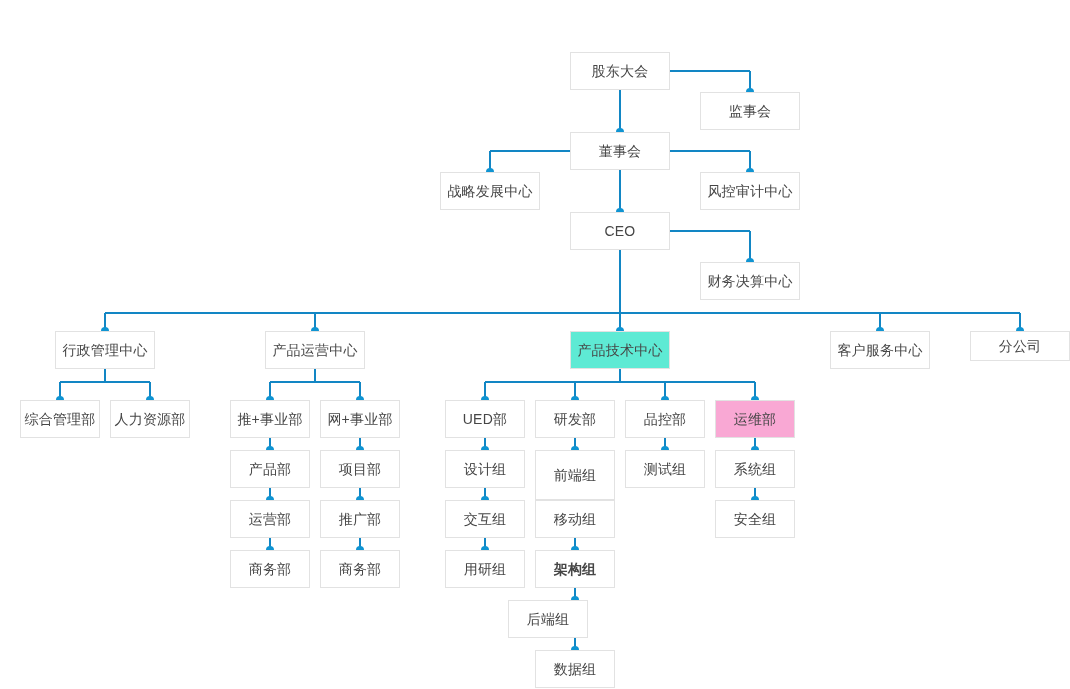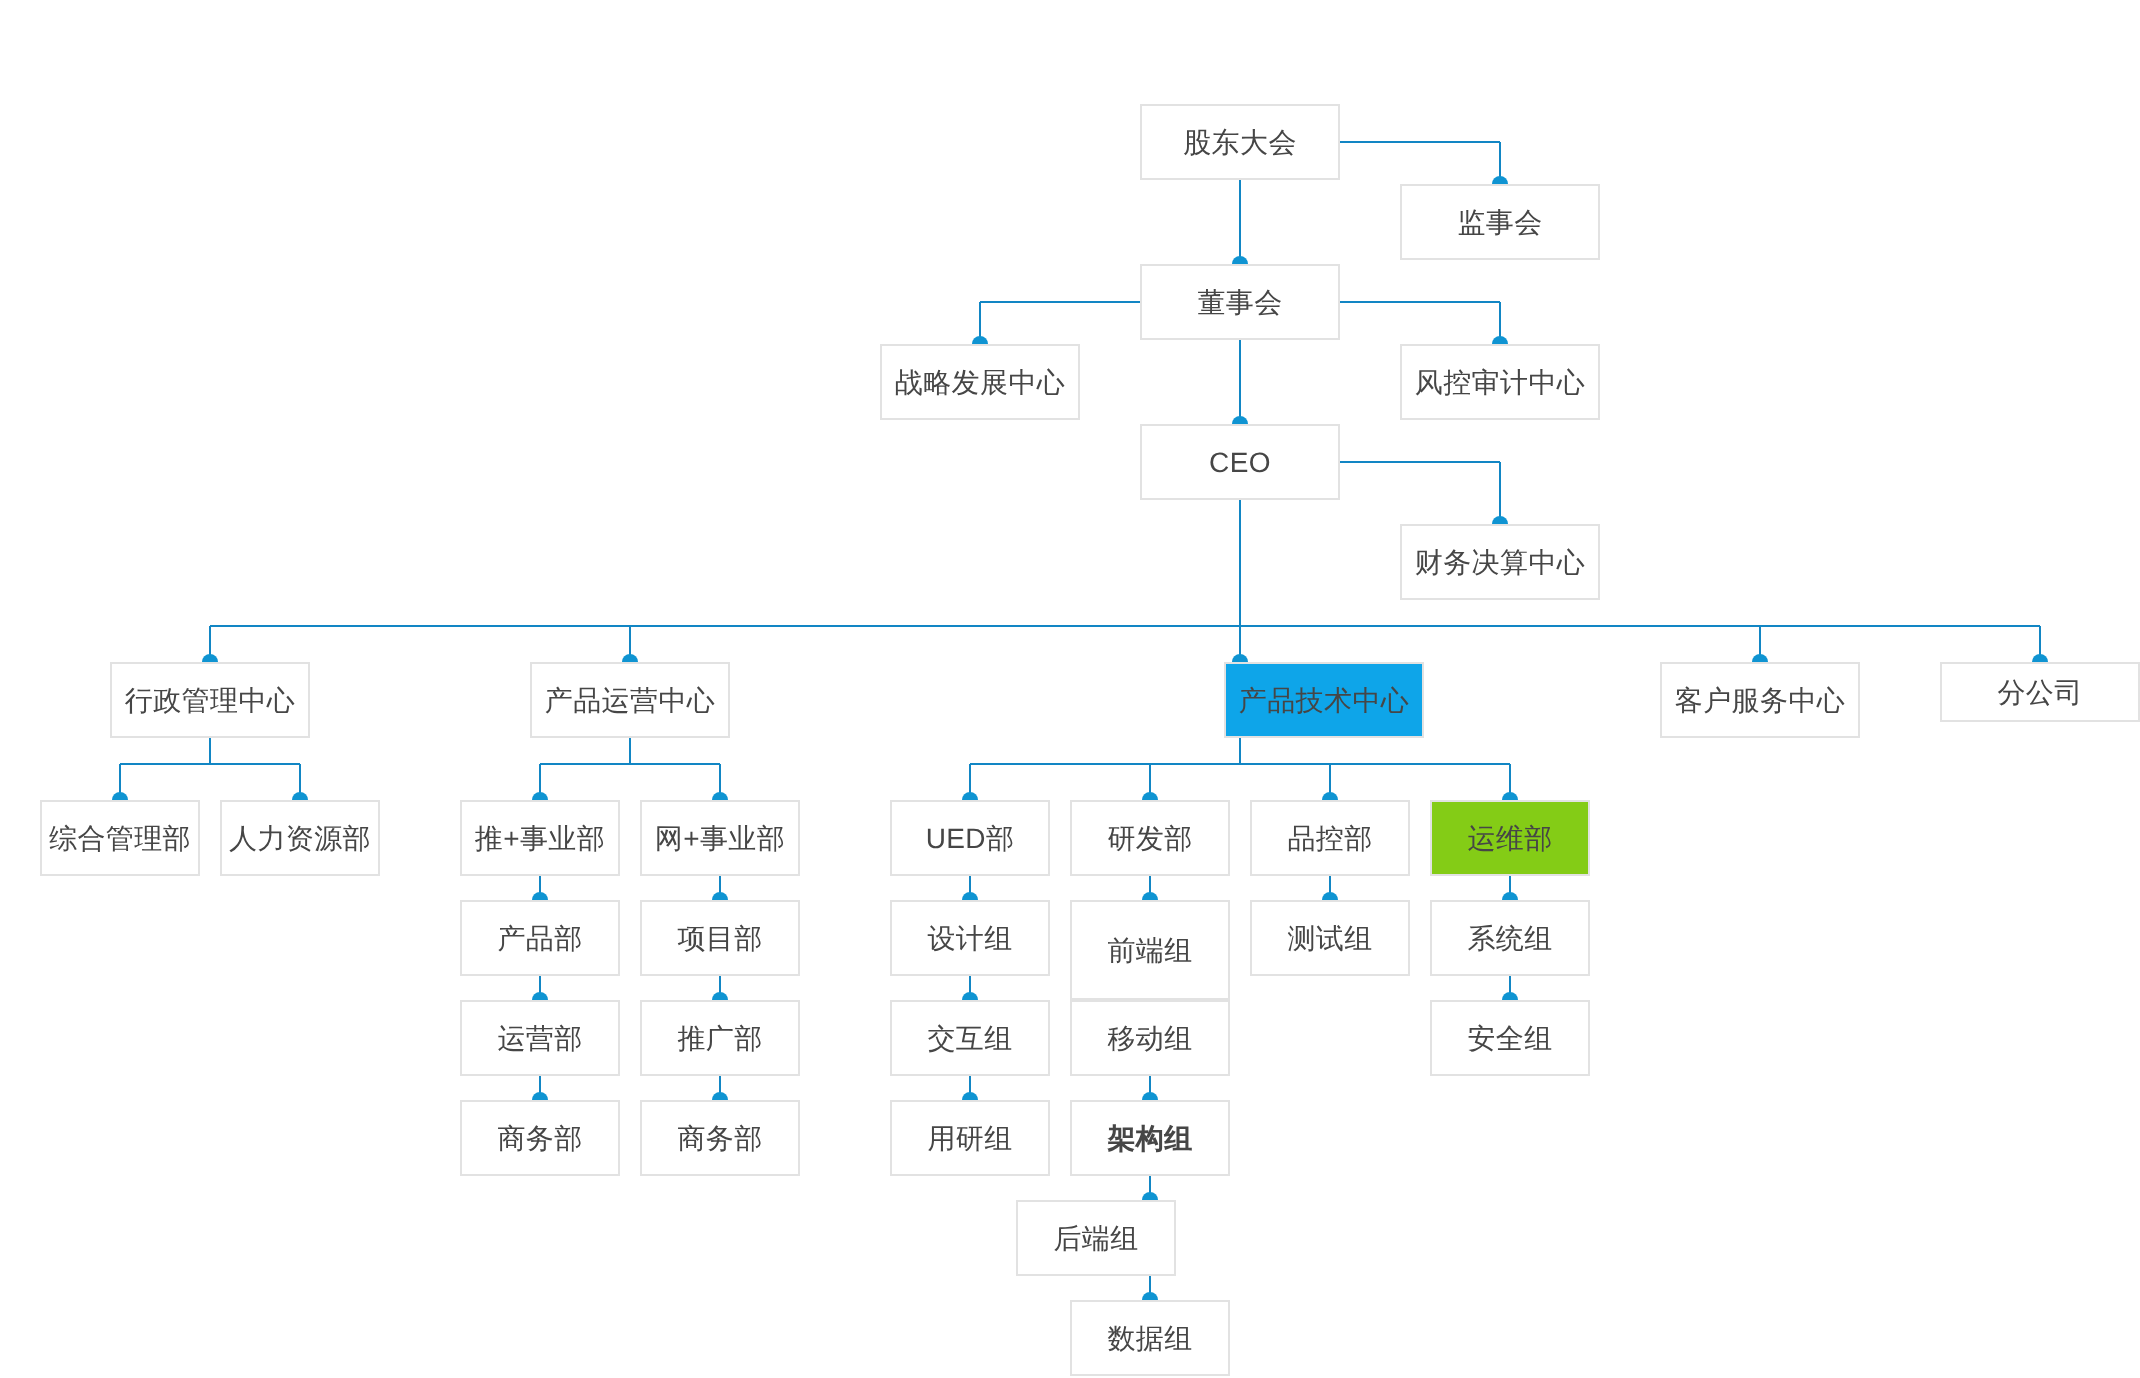--- a/index.html
+++ b/index.html
@@ -159,21 +159,21 @@
       </div>
       <div class="node" style="left: 700px; top: 262px; width: 100px; height: 38px; border-color: rgb(226, 226, 226); background-color: rgb(255, 255, 255); color: rgb(70, 70, 70);">
         <span class="node-label">财务决算中心</span>
       </div>
       <div class="node" style="left: 55px; top: 331px; width: 100px; height: 38px; border-color: rgb(226, 226, 226); background-color: rgb(255, 255, 255); color: rgb(70, 70, 70);">
         <span class="node-label">行政管理中心</span>
       </div>
       <div class="node" style="left: 265px; top: 331px; width: 100px; height: 38px; border-color: rgb(226, 226, 226); background-color: rgb(255, 255, 255); color: rgb(70, 70, 70);">
         <span class="node-label">产品运营中心</span>
       </div>
-      <div class="node" style="left: 570px; top: 331px; width: 100px; height: 38px; border-color: rgb(226, 226, 226); background-color: #0ea5e9; color: rgb(70, 70, 70); margin-left: 42px;">
+      <div class="node" style="left: 570px; top: 331px; width: 100px; height: 38px; border-color: rgb(226, 226, 226); background-color: #5eead4; color: rgb(70, 70, 70);">
         <span class="node-label">产品技术中心</span>
       </div>
       <div class="node" style="left: 830px; top: 331px; width: 100px; height: 38px; border-color: rgb(226, 226, 226); background-color: rgb(255, 255, 255); color: rgb(70, 70, 70);">
         <span class="node-label">客户服务中心</span>
       </div>
       <div class="node" style="left: 970px; top: 331px; width: 100px; height: 30px; border-color: rgb(226, 226, 226); background-color: rgb(255, 255, 255); color: rgb(70, 70, 70);">
         <span class="node-label">分公司</span>
       </div>
       <div class="node" style="left: 20px; top: 400px; width: 80px; height: 38px; border-color: rgb(226, 226, 226); background-color: rgb(255, 255, 255); color: rgb(70, 70, 70);">
         <span class="node-label">综合管理部</span>
@@ -234,21 +234,21 @@
       </div>
       <div class="node" style="left: 535px; top: 650px; width: 80px; height: 38px; border-color: rgb(226, 226, 226); background-color: rgb(255, 255, 255); color: rgb(70, 70, 70);">
         <span class="node-label">数据组</span>
       </div>
       <div class="node" style="left: 625px; top: 400px; width: 80px; height: 38px; border-color: rgb(226, 226, 226); background-color: rgb(255, 255, 255); color: rgb(70, 70, 70); justify-content: center;">
         <span class="node-label">品控部</span>
       </div>
       <div class="node" style="left: 625px; top: 450px; width: 80px; height: 38px; border-color: rgb(226, 226, 226); background-color: rgb(255, 255, 255); color: rgb(70, 70, 70);">
         <span class="node-label">测试组</span>
       </div>
-      <div class="node" style="left: 715px; top: 400px; width: 80px; height: 38px; border-color: rgb(226, 226, 226); background-color: #84cc16; color: rgb(70, 70, 70);">
+      <div class="node" style="left: 715px; top: 400px; width: 80px; height: 38px; border-color: rgb(226, 226, 226); background-color: #f9a8d4; color: rgb(70, 70, 70);">
         <span class="node-label">运维部</span>
       </div>
       <div class="node" style="left: 715px; top: 450px; width: 80px; height: 38px; border-color: rgb(226, 226, 226); background-color: rgb(255, 255, 255); color: rgb(70, 70, 70);">
         <span class="node-label">系统组</span>
       </div>
       <div class="node" style="left: 715px; top: 500px; width: 80px; height: 38px; border-color: rgb(226, 226, 226); background-color: rgb(255, 255, 255); color: rgb(70, 70, 70);">
         <span class="node-label">安全组</span>
       </div>
     </div>
 </div>

